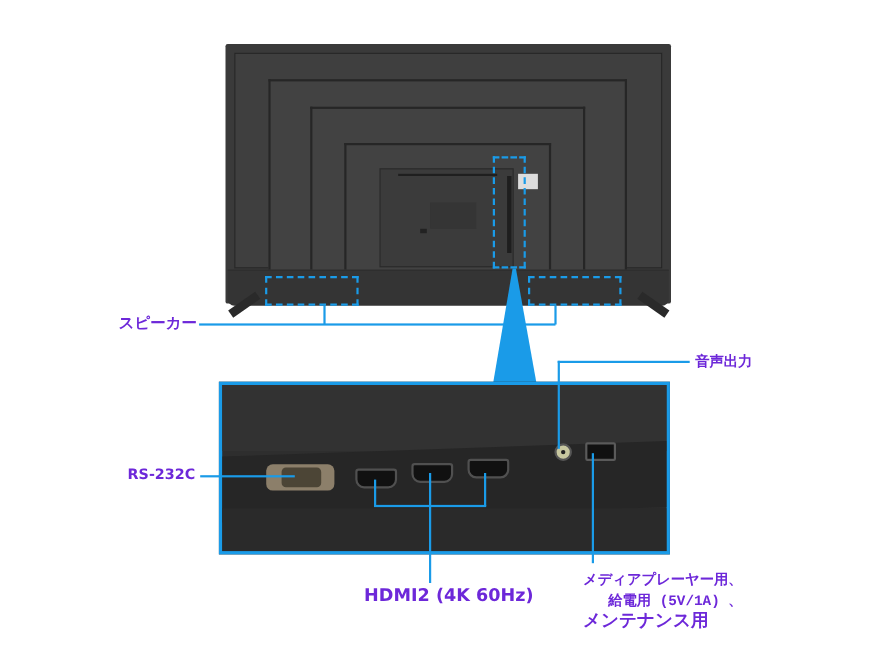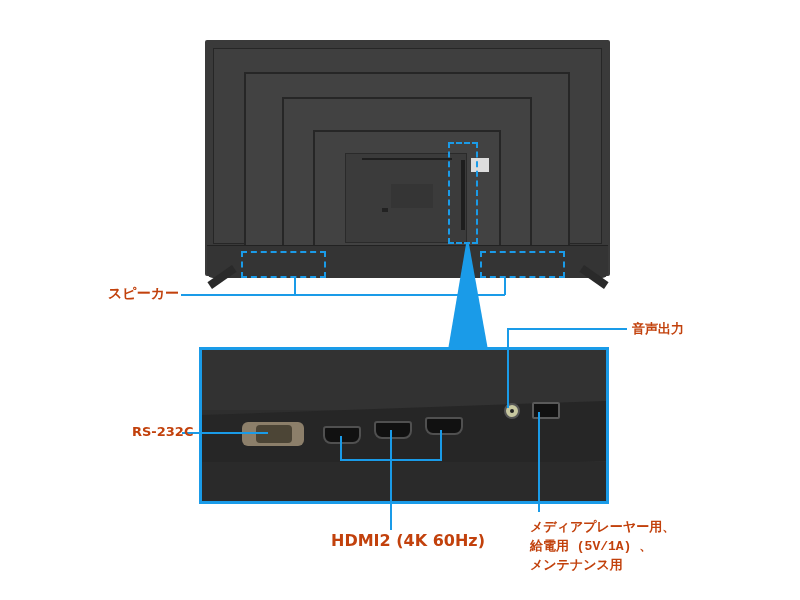--- a/index.html
+++ b/index.html
@@ -1,18 +1,18 @@
 <!DOCTYPE html>
 <html><head>
 <meta charset="utf-8">
 <style>
   html, body { margin:0; padding:0; background:#ffffff; }
   body { width:800px; height:600px; position:relative; overflow:hidden; font-family:"DejaVu Sans", sans-serif; }
   .abs { position:absolute; }
-  .lbl { position:absolute; color:#c2410c; font-weight:bold; white-space:nowrap; }
+  .lbl { position:absolute; color:#6d28d9; font-weight:bold; white-space:nowrap; }
   .line { position:absolute; background:#1a9be8; }
   .dash { position:absolute; border:2px dashed #1a9be8; box-sizing:border-box; }
   
   .tv-outer { position:absolute; left:205px; top:40px; width:405px; height:236px; background:#3a3a3a; border-radius:2px; }
   .tv-bezel { position:absolute; left:213px; top:48px; width:389px; height:196px; background:#3f3f3f; border:1px solid #262626; box-sizing:border-box; }
   .step { position:absolute; border:2px solid #262626; border-bottom:none; box-sizing:border-box; background:#424242; }
   .tv-bottom { position:absolute; left:207px; top:245px; width:401px; height:32px; background:#343434; border-top:1px solid #222; border-radius:0 0 6px 6px; }
   .vesa { position:absolute; left:345px; top:153px; width:122px; height:90px; background:#3b3b3b; border:1px solid #2a2a2a; box-sizing:border-box; }
   .foot { position:absolute; width:8px; height:30px; background:#2a2a2a; }
   
@@ -71,28 +71,28 @@
   <div class="port-hdmi" style="left:223px;top:67px;"></div>
   <div class="port-audio"></div>
   <div class="port-usb"></div>
 </div>
 
 <div class="line" style="left:507px;top:328px;width:2px;height:80px;"></div>
 <div class="line" style="left:507px;top:328px;width:120px;height:2px;"></div>
 <div class="lbl" style="left:632px;top:320px;font-size:13px;">音声出力</div>
 
 <div class="line" style="left:182px;top:432px;width:86px;height:2px;"></div>
-<div class="lbl" style="left:132px;top:424px;font-size:13px;">RS-232C</div>
+<div class="lbl" style="left:116px;top:424px;font-size:13px;">RS-232C</div>
 
 <div class="line" style="left:340px;top:436px;width:2px;height:24px;"></div>
 <div class="line" style="left:440px;top:430px;width:2px;height:30px;"></div>
 <div class="line" style="left:340px;top:459px;width:102px;height:2px;"></div>
 <div class="line" style="left:390px;top:430px;width:2px;height:100px;"></div>
 <div style="position:absolute;left:331px;top:533px;">
   <div class="lbl" style="position:relative;font-size:16px;line-height:16px;">HDMI2 (4K 60Hz)</div>
 </div>
 
 <div class="line" style="left:538px;top:412px;width:2px;height:100px;"></div>
 <div style="position:absolute;left:530px;top:518px;font-family:Liberation Mono, monospace;">
   <div class="lbl" style="position:relative;font-size:13px;line-height:19px;">メディアプレーヤー用、</div>
-  <div class="lbl" style="position:relative;font-size:13px;line-height:19px;">給電用 (5V/1A) 、</div>
-  <div class="lbl" style="position:relative;font-size:13px;line-height:19px;">メンテナンス用</div>
+  <div class="lbl" style="position:relative;font-size:13px;line-height:19px;text-align:right;">給電用 (5V/1A) 、</div>
+  <div class="lbl" style="position:relative;font-size:16px;line-height:19px;">メンテナンス用</div>
 </div>
 
 </body></html>

